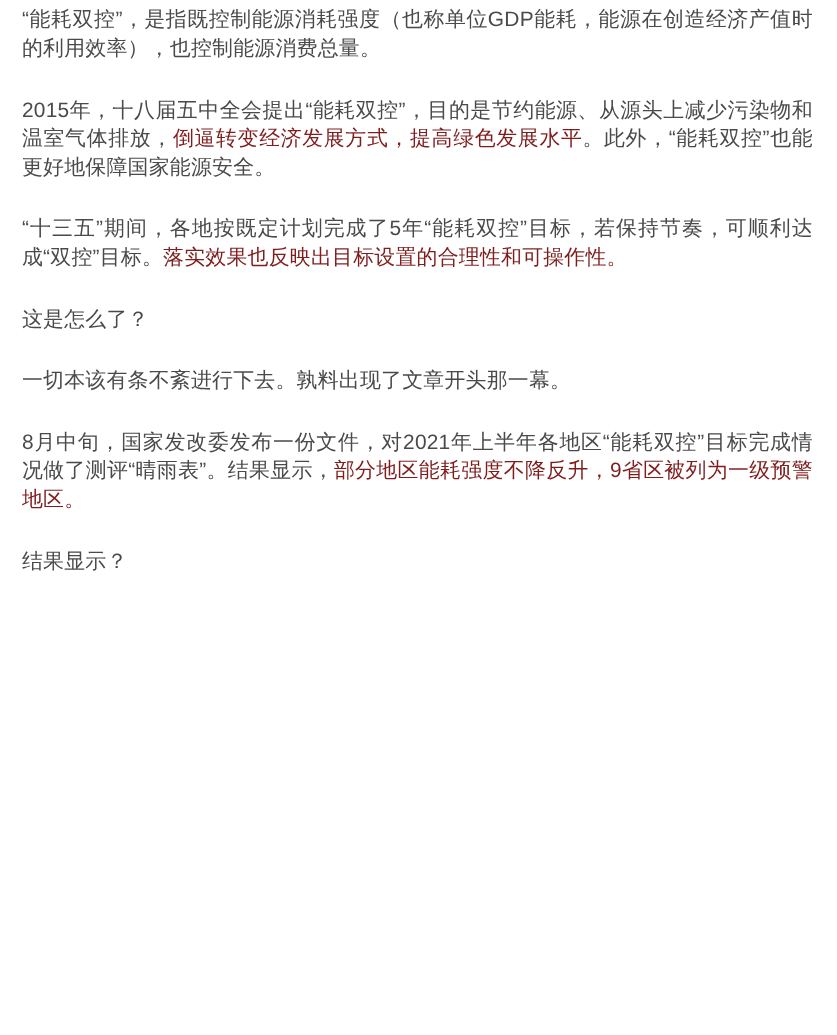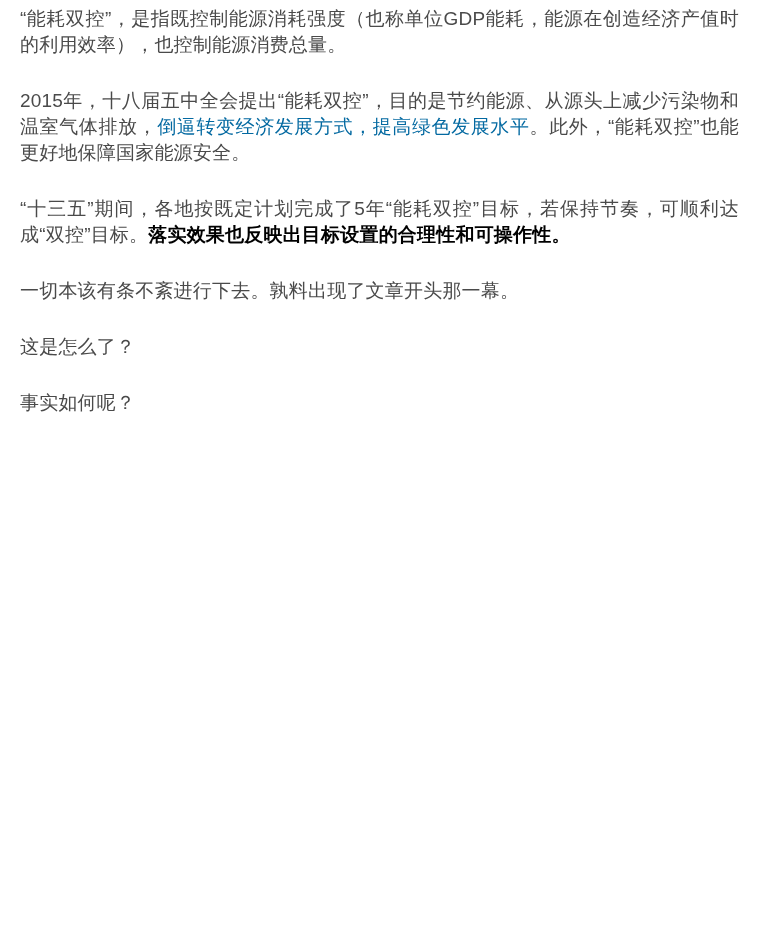--- a/index.html
+++ b/index.html
@@ -23,28 +23,29 @@
   }
   .article p {
     margin: 0 0 30px 0;
   }
   
   .article p:nth-of-type(3),
   .article p:nth-of-type(4),
   .article p:nth-of-type(8) { margin-top: 58px; margin-top: 28px; }
   .article p:nth-of-type(10) { margin-top: 12px; }
   .seg-normal { color: #4a4a4a; }
-  .seg-red { color: #0369a1; }
-  .seg-bold { color: #000000; font-weight: bold; }
+  .seg-red { color: #7f1d1d; }
+  .seg-bold { color: #7f1d1d; font-weight: normal; }
 </style>
 </head>
 <body>
 
 <div class="page">
   <div class="article">
       <p><span class="seg-normal">“能耗双控”，是指既控制能源消耗强度（也称单位GDP能耗，能源在创造经济产值时的利用效率），也控制能源消费总量。</span></p>
       <p><span class="seg-normal">2015年，十八届五中全会提出“能耗双控”，目的是节约能源、从源头上减少污染物和温室气体排放，</span><span class="seg-red">倒逼转变经济发展方式，提高绿色发展水平</span><span class="seg-normal">。此外，“能耗双控”也能更好地保障国家能源安全。</span></p>
       <p><span class="seg-normal">“十三五”期间，各地按既定计划完成了5年“能耗双控”目标，若保持节奏，可顺利达成“双控”目标。</span><span class="seg-bold">落实效果也反映出目标设置的合理性和可操作性。</span></p>
+      <p><span class="seg-normal">这是怎么了？</span></p>
       <p><span class="seg-normal">一切本该有条不紊进行下去。孰料出现了文章开头那一幕。</span></p>
-      <p><span class="seg-normal">这是怎么了？</span></p>
-      <p><span class="seg-normal">事实如何呢？</span></p>
+      <p><span class="seg-normal">8月中旬，国家发改委发布一份文件，对2021年上半年各地区“能耗双控”目标完成情况做了测评“晴雨表”。结果显示，</span><span class="seg-red">部分地区能耗强度不降反升，9省区被列为一级预警地区。</span></p>
+      <p><span class="seg-normal">结果显示？</span></p>
     </div>
 </div>
 
 </body></html>

